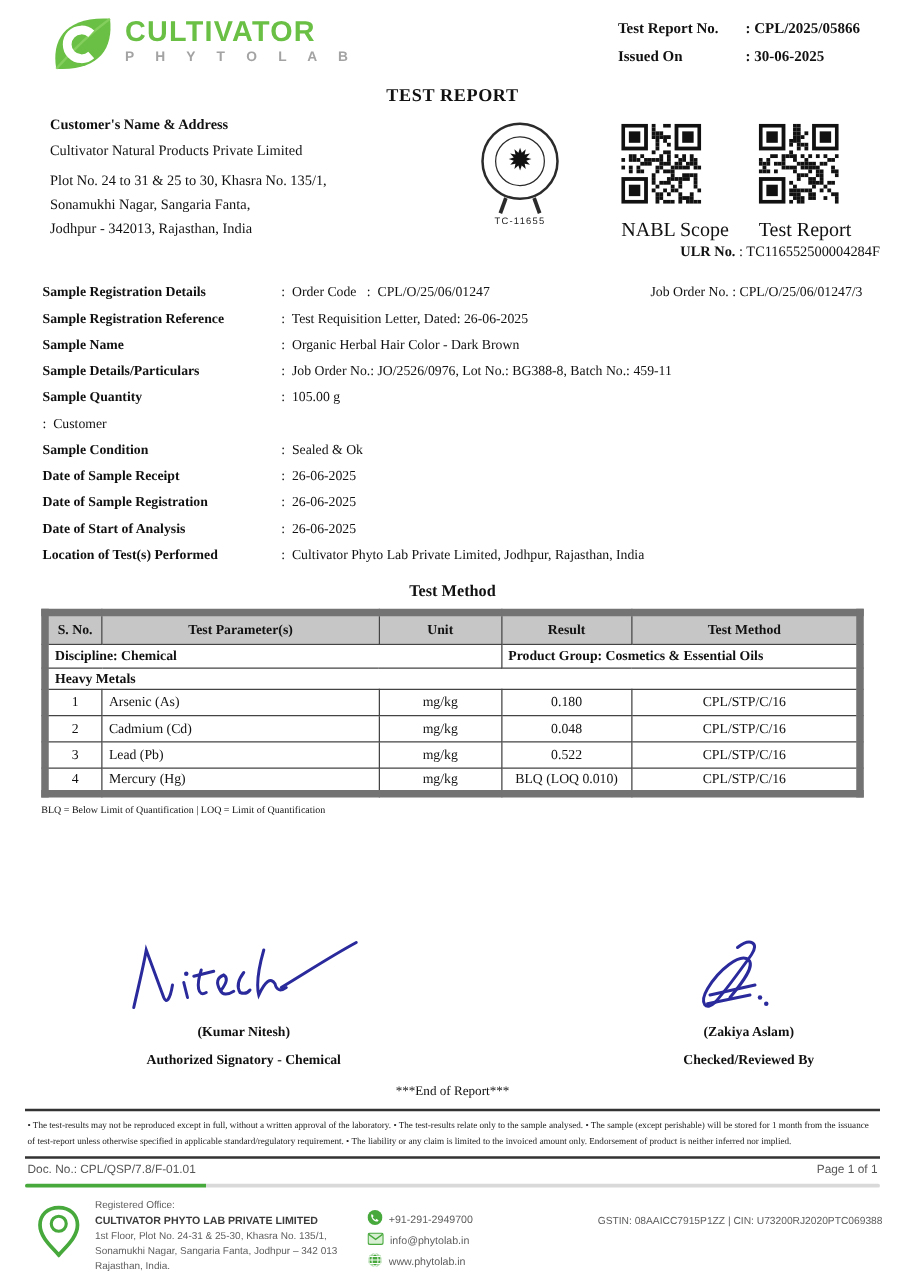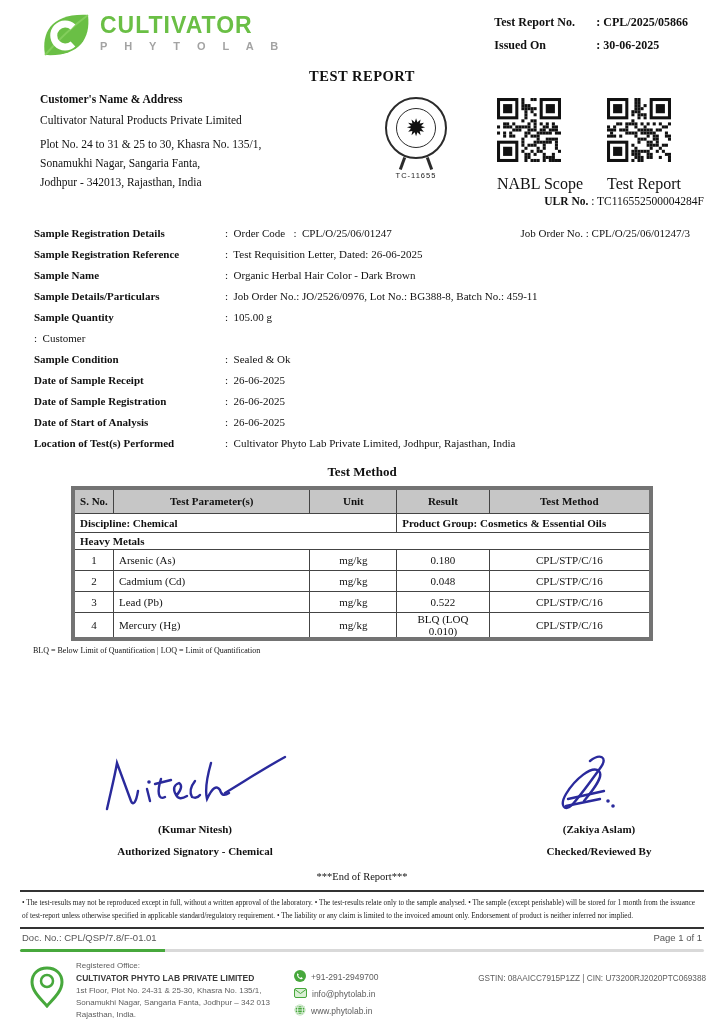--- a/index.html
+++ b/index.html
@@ -42,21 +42,21 @@
 
   
   .sd { padding: 0 34px 0 34px; }
   .sd-row { display: flex; line-height: 21px; font-size: 11px; }
   .sd-lab { width: 191px; font-weight: bold; flex: none; }
   .sd-val { white-space: pre-wrap; }
   .sd-right { margin-left: auto; }
 
   
   .tr-title { text-align: center; font-weight: bold; font-size: 13px; margin: 10px 0 6px; }
-  table.res { width: 582px; margin: 0 auto; border-collapse: collapse; border: 4px solid #737373; font-size: 11px; }
+  table.res { width: 658px; margin: 0 auto; border-collapse: collapse; border: 6px solid #737373; font-size: 11px; }
   table.res td, table.res th { border: 1px solid #444; padding: 0 5px; }
   table.res thead th { background: #c6c6c6; font-weight: bold; height: 25px; text-align: center; }
   .r-disc td { font-weight: bold; height: 19px; }
   .r-grp td { font-weight: bold; height: 17px; }
   .r-data td { height: 21px; }
   .ctr { text-align: center; }
   .footnote { margin: 5px 0 0 33px; font-size: 8px; color: #111; }
 
   
   .sigs { display: flex; justify-content: space-between; padding: 0 70px 0 95px; margin-top: 96px; }

